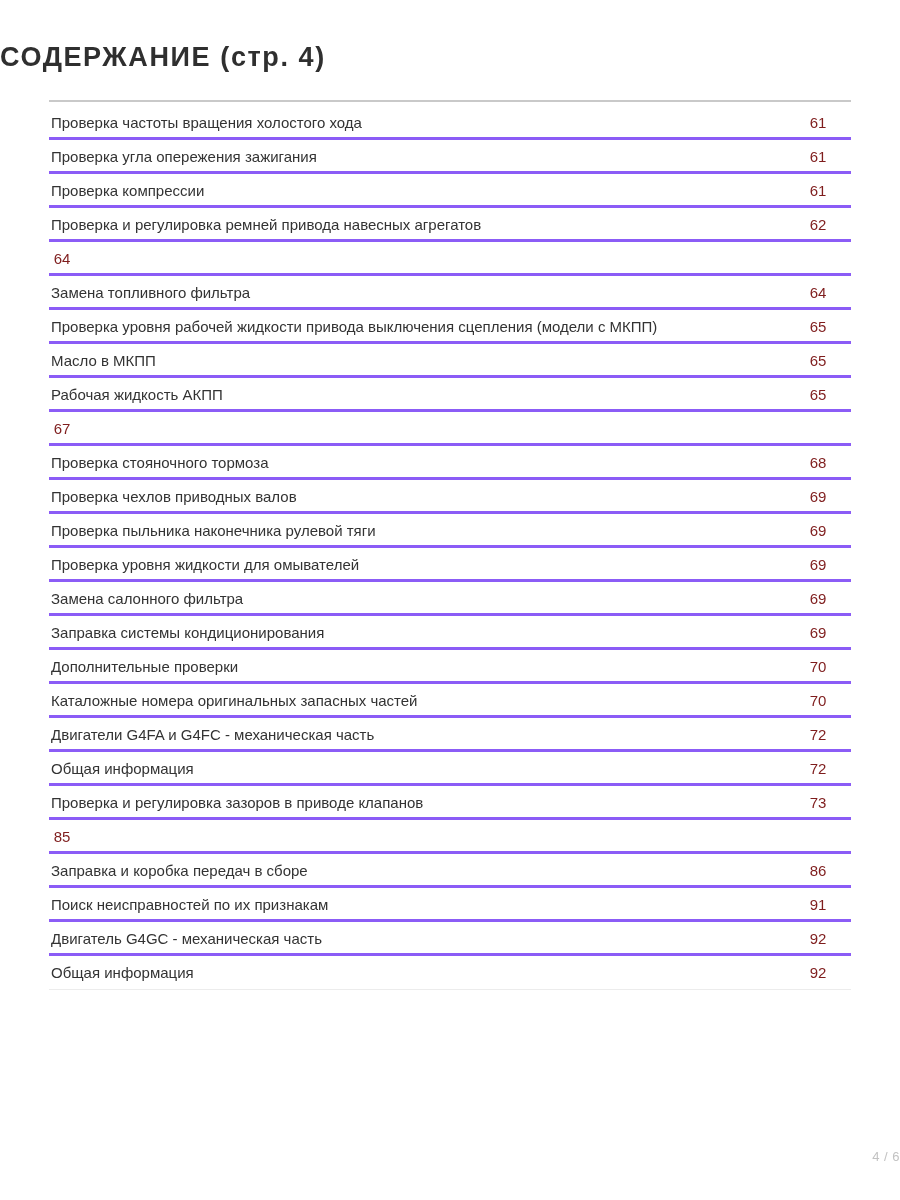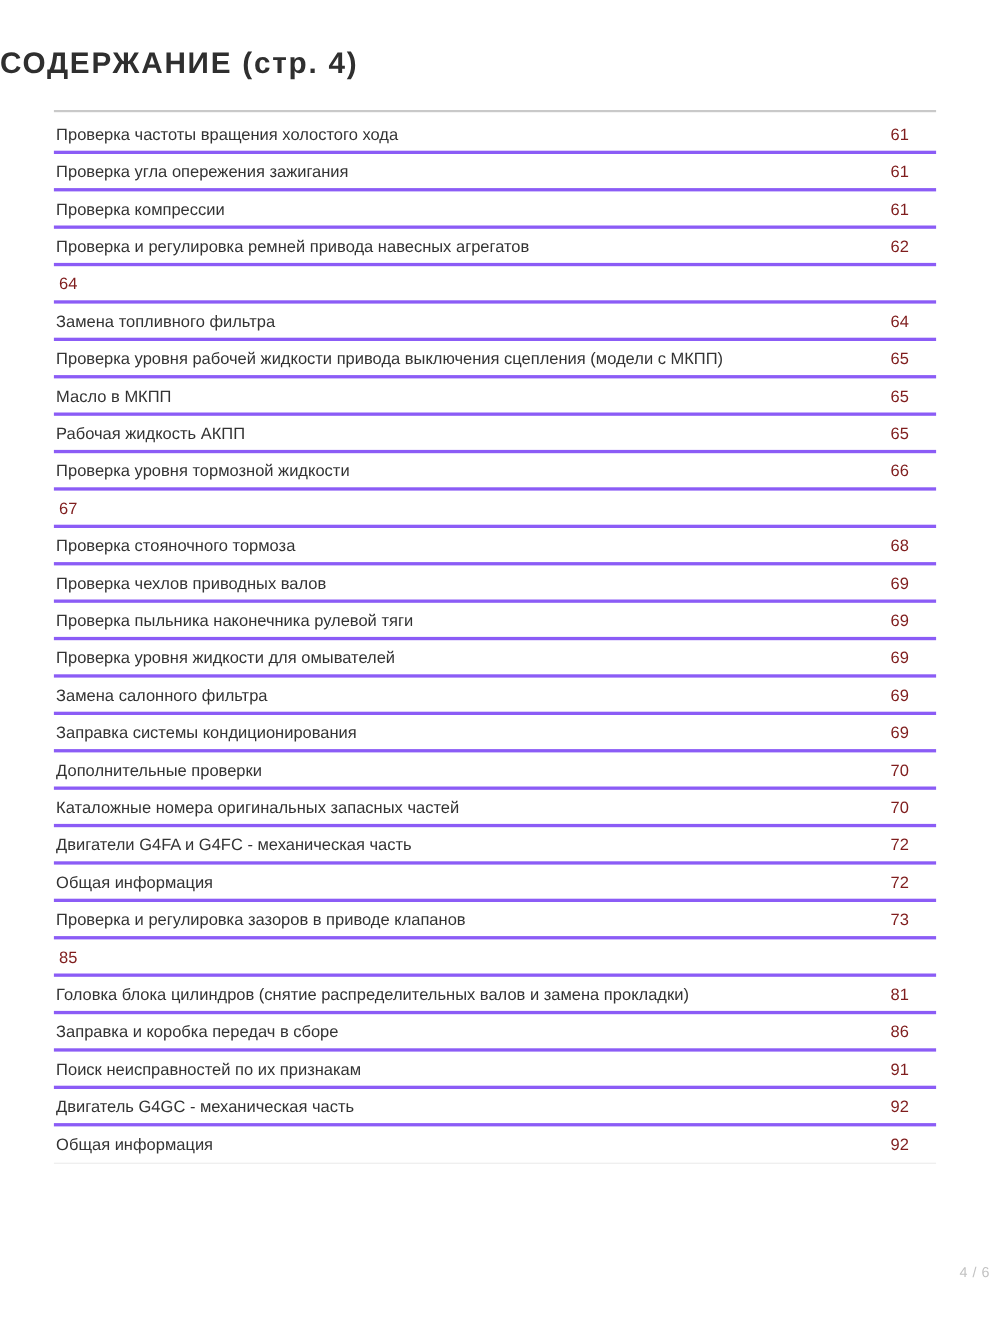--- a/index.html
+++ b/index.html
@@ -122,24 +122,20 @@
       </li>
       <li class="toc-row">
         <span class="toc-label">Масло в МКПП</span>
         <span class="toc-page">65</span>
       </li>
       <li class="toc-row">
         <span class="toc-label">Рабочая жидкость АКПП</span>
         <span class="toc-page">65</span>
       </li>
       <li class="toc-row">
-        <span class="toc-label">Проверка уровня тормозной жидкости</span>
-        <span class="toc-page">66</span>
-      </li>
-      <li class="toc-row">
         <span class="toc-page">67</span>
       </li>
       <li class="toc-row">
         <span class="toc-label">Проверка стояночного тормоза</span>
         <span class="toc-page">68</span>
       </li>
       <li class="toc-row">
         <span class="toc-label">Проверка чехлов приводных валов</span>
         <span class="toc-page">69</span>
       </li>
@@ -176,24 +172,20 @@
         <span class="toc-page">72</span>
       </li>
       <li class="toc-row">
         <span class="toc-label">Проверка и регулировка зазоров в приводе клапанов</span>
         <span class="toc-page">73</span>
       </li>
       <li class="toc-row">
         <span class="toc-page">85</span>
       </li>
       <li class="toc-row">
-        <span class="toc-label">Головка блока цилиндров (снятие распределительных валов и замена прокладки)</span>
-        <span class="toc-page">81</span>
-      </li>
-      <li class="toc-row">
         <span class="toc-label">Заправка и коробка передач в сборе</span>
         <span class="toc-page">86</span>
       </li>
       <li class="toc-row">
         <span class="toc-label">Поиск неисправностей по их признакам</span>
         <span class="toc-page">91</span>
       </li>
       <li class="toc-row">
         <span class="toc-label">Двигатель G4GC - механическая часть</span>
         <span class="toc-page">92</span>

